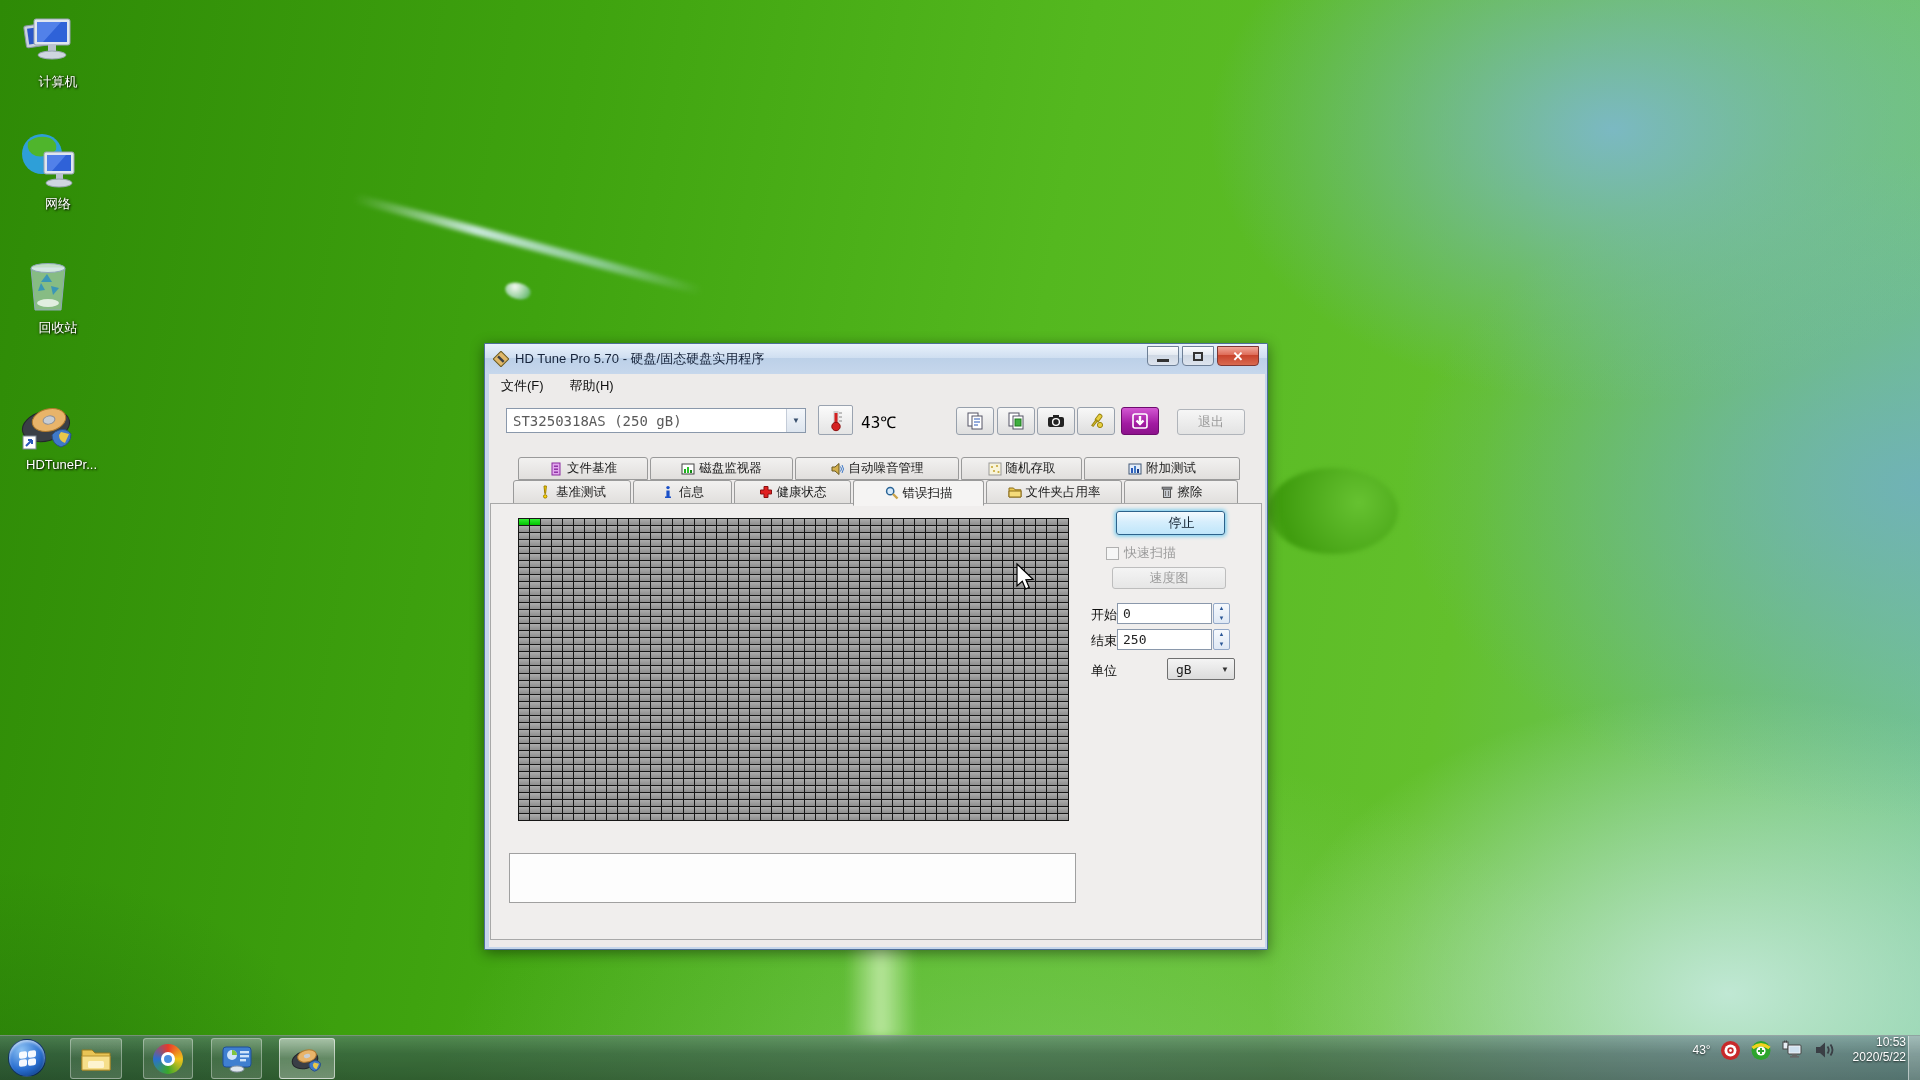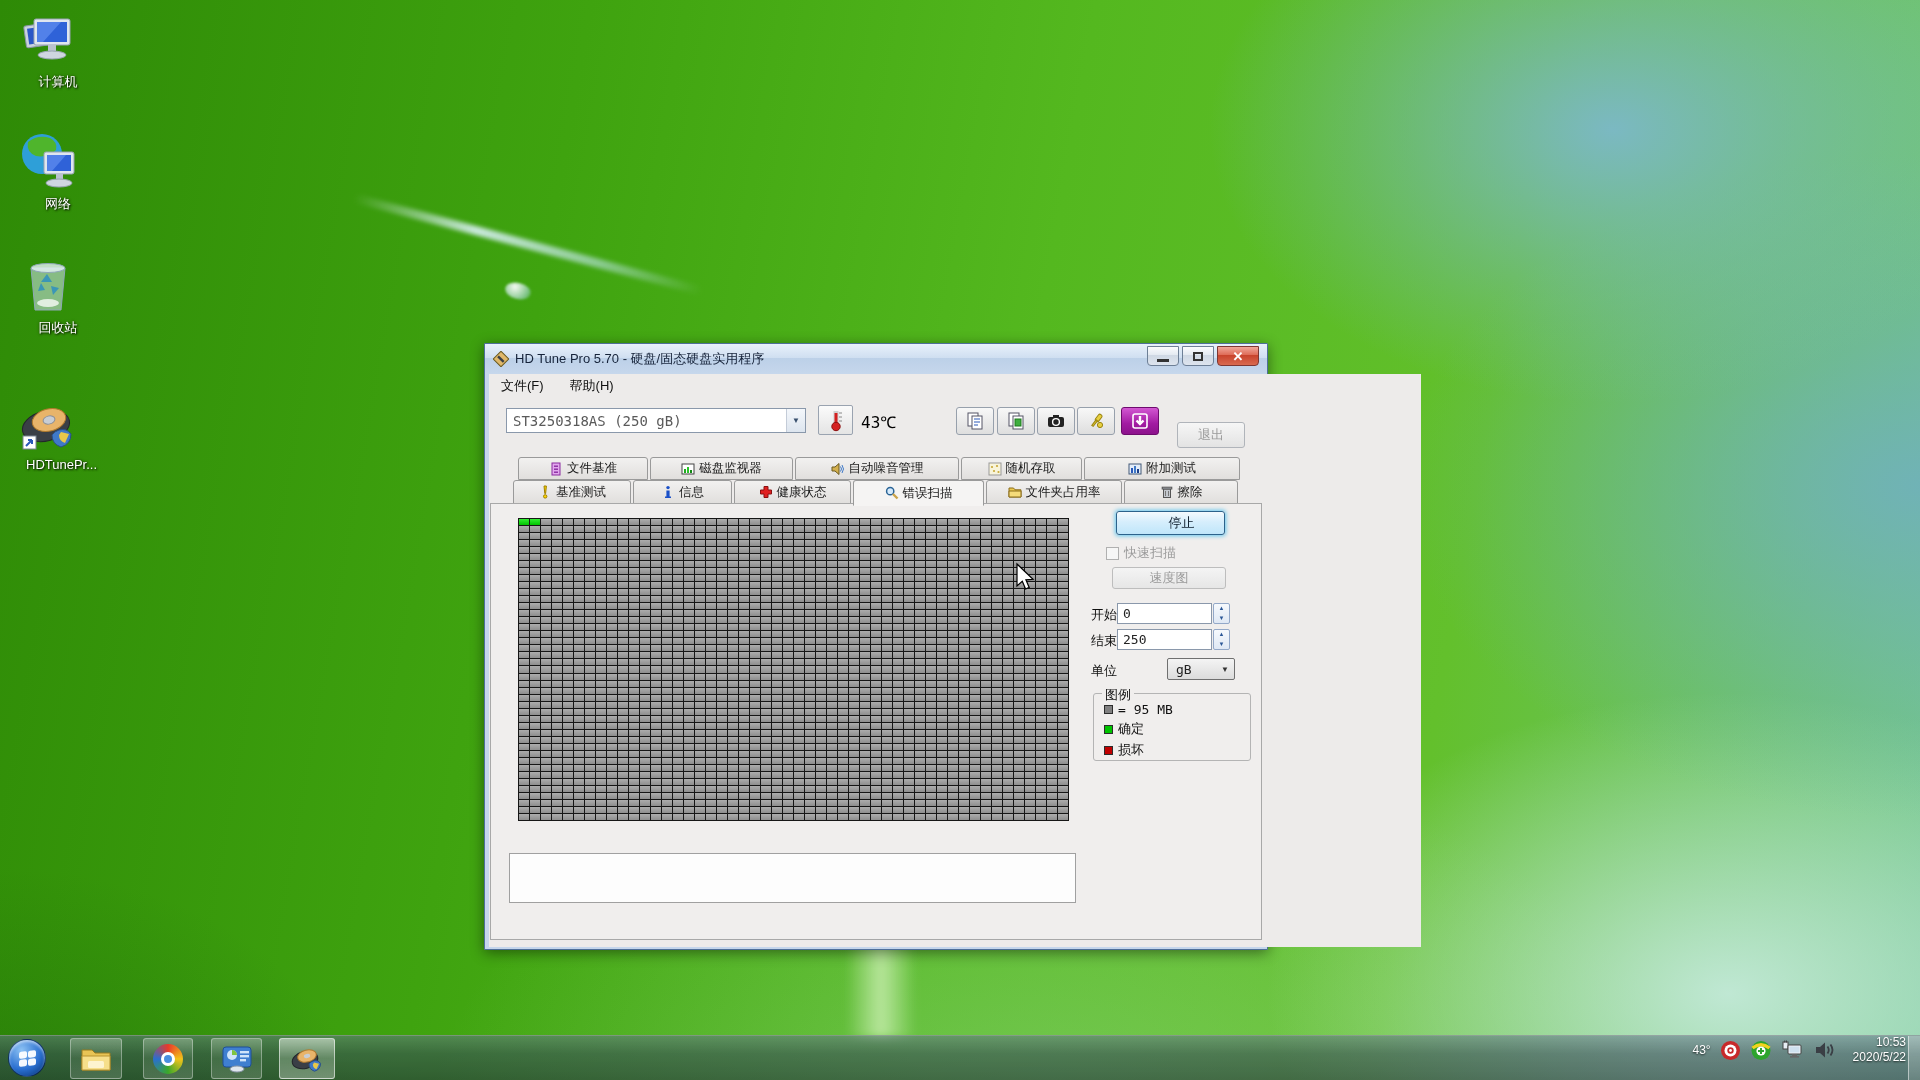--- a/index.html
+++ b/index.html
@@ -44,41 +44,41 @@
   .capbtns { position:absolute; top:2px; right:8px; display:flex; gap:3px; }
   .capbtn { width:32px; height:20px; border:1px solid #6d7f96; border-radius:0 0 4px 4px;
     background:linear-gradient(#fbfcfe, #e3e9f1 45%, #cfd8e4 46%, #dde4ee);
     display:flex; align-items:center; justify-content:center; font-size:11px; color:#333; }
   .capbtn.close { width:42px; border-color:#7e3732;
     background:linear-gradient(#f0a79a, #de6a55 45%, #c8432c 46%, #d96a50);
     color:#fff; font-weight:bold; font-size:13px; }
   .min-glyph { width:12px; height:3px; background:#333; margin-top:8px; }
   .max-glyph { width:10px; height:9px; border:2px solid #333; }
 
-  .win-body { position:absolute; left:4px; top:30px; width:932px; height:573px; background:#edebea; }
+  .win-body { position:absolute; left:4px; top:30px; width:776px; height:573px; background:#edebea; }
 
   .menubar { position:absolute; left:0; top:0; width:100%; height:24px; display:flex; align-items:center; padding-left:8px; gap:18px; }
   .menuitem { font-size:13px; color:#111; padding:2px 4px; }
 
   .combobox { position:absolute; left:17px; top:34px; width:300px; height:25px; background:#fff;
     border:1px solid #8a98ab; display:flex; align-items:center; }
   .combobox .cbtext { flex:1; font-size:14px; color:#5a5a5a; padding-left:6px; }
   .combobox .cbarrow { width:19px; align-self:stretch; border-left:1px solid #c4ccd8;
     background:linear-gradient(#f4f7fb,#dde5ef); display:flex; align-items:center; justify-content:center;
     font-size:8px; color:#39506e; }
 
   .thermo-btn { position:absolute; left:329px; top:31px; width:35px; height:30px;
     border:1px solid #9aa3b0; border-radius:2px; background:linear-gradient(#fbfbfb,#e4e4e4);
     display:flex; align-items:center; justify-content:center; }
   .temp-text { position:absolute; left:372px; top:37px; font-size:16px; color:#000; }
 
   .tbtn { position:absolute; top:33px; width:38px; height:28px; border:1px solid #97a0ac; border-radius:3px;
     background:linear-gradient(#f8f8f8,#dedede); display:flex; align-items:center; justify-content:center; }
   .tbtn.purple { background:linear-gradient(#d257d2,#a21ba2 60%,#8c128c); border-color:#6e0b6e; }
-  .exit-btn { position:absolute; left:688px; top:48px; width:68px; height:26px; border:1px solid #b0b4ba;
+  .exit-btn { position:absolute; left:688px; top:35px; width:68px; height:26px; border:1px solid #b0b4ba;
     border-radius:3px; background:linear-gradient(#f6f6f6,#e3e3e3); color:#9a9a9a; font-size:13px;
     display:flex; align-items:center; justify-content:center; }
 
   
   .tabrow { position:absolute; display:flex; gap:2px; }
   .tabrow.r1 { left:29px; top:83px; height:23px; }
   .tabrow.r2 { left:24px; top:106px; height:24px; }
   .tab { height:100%; border:1px solid #9a9a9a; border-radius:3px 3px 0 0;
     background:linear-gradient(#f2f1f0,#e1dfdd); display:flex; align-items:center; justify-content:center;
     gap:4px; font-size:12.5px; color:#1a1a1a; }
@@ -2589,35 +2589,20 @@
         <span>▲</span>
         <span>▼</span>
       </div>
 
     <span class="fieldlabel" style="left:602px; top:288px;">单位</span>
     <div class="unit-select">
       <span class="ustext mono">gB</span>
       <span class="usarrow">▼</span>
     </div>
 
-    <div class="groupbox legendbox">
-      <span class="gb-title">图例</span>
-      <div class="lrow" style="margin-top:8px;">
-          <span class="sq gray"></span>
-          <span class="mono">= 95 MB</span>
-        </div>
-      <div class="lrow">
-          <span class="sq green"></span>
-          <span>确定</span>
-        </div>
-      <div class="lrow">
-          <span class="sq red"></span>
-          <span>损坏</span>
-        </div>
-    </div>
 
   </div>
 </div>
 
 <div class="taskbar">
   <div class="orb">
     <div class="flag">
         <i></i>
         <i></i>
         <i></i>

